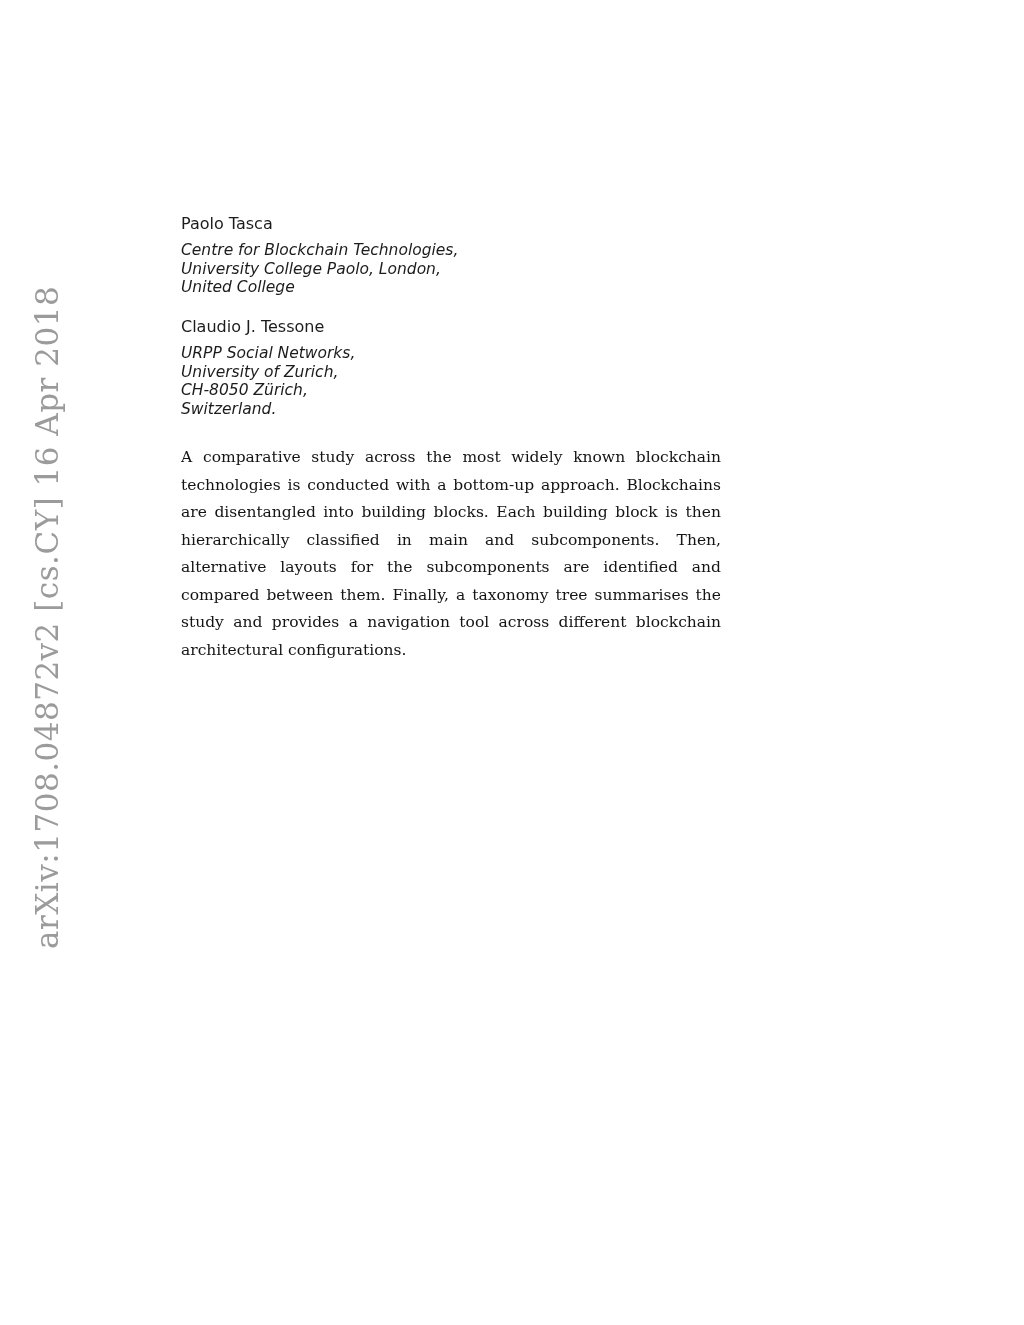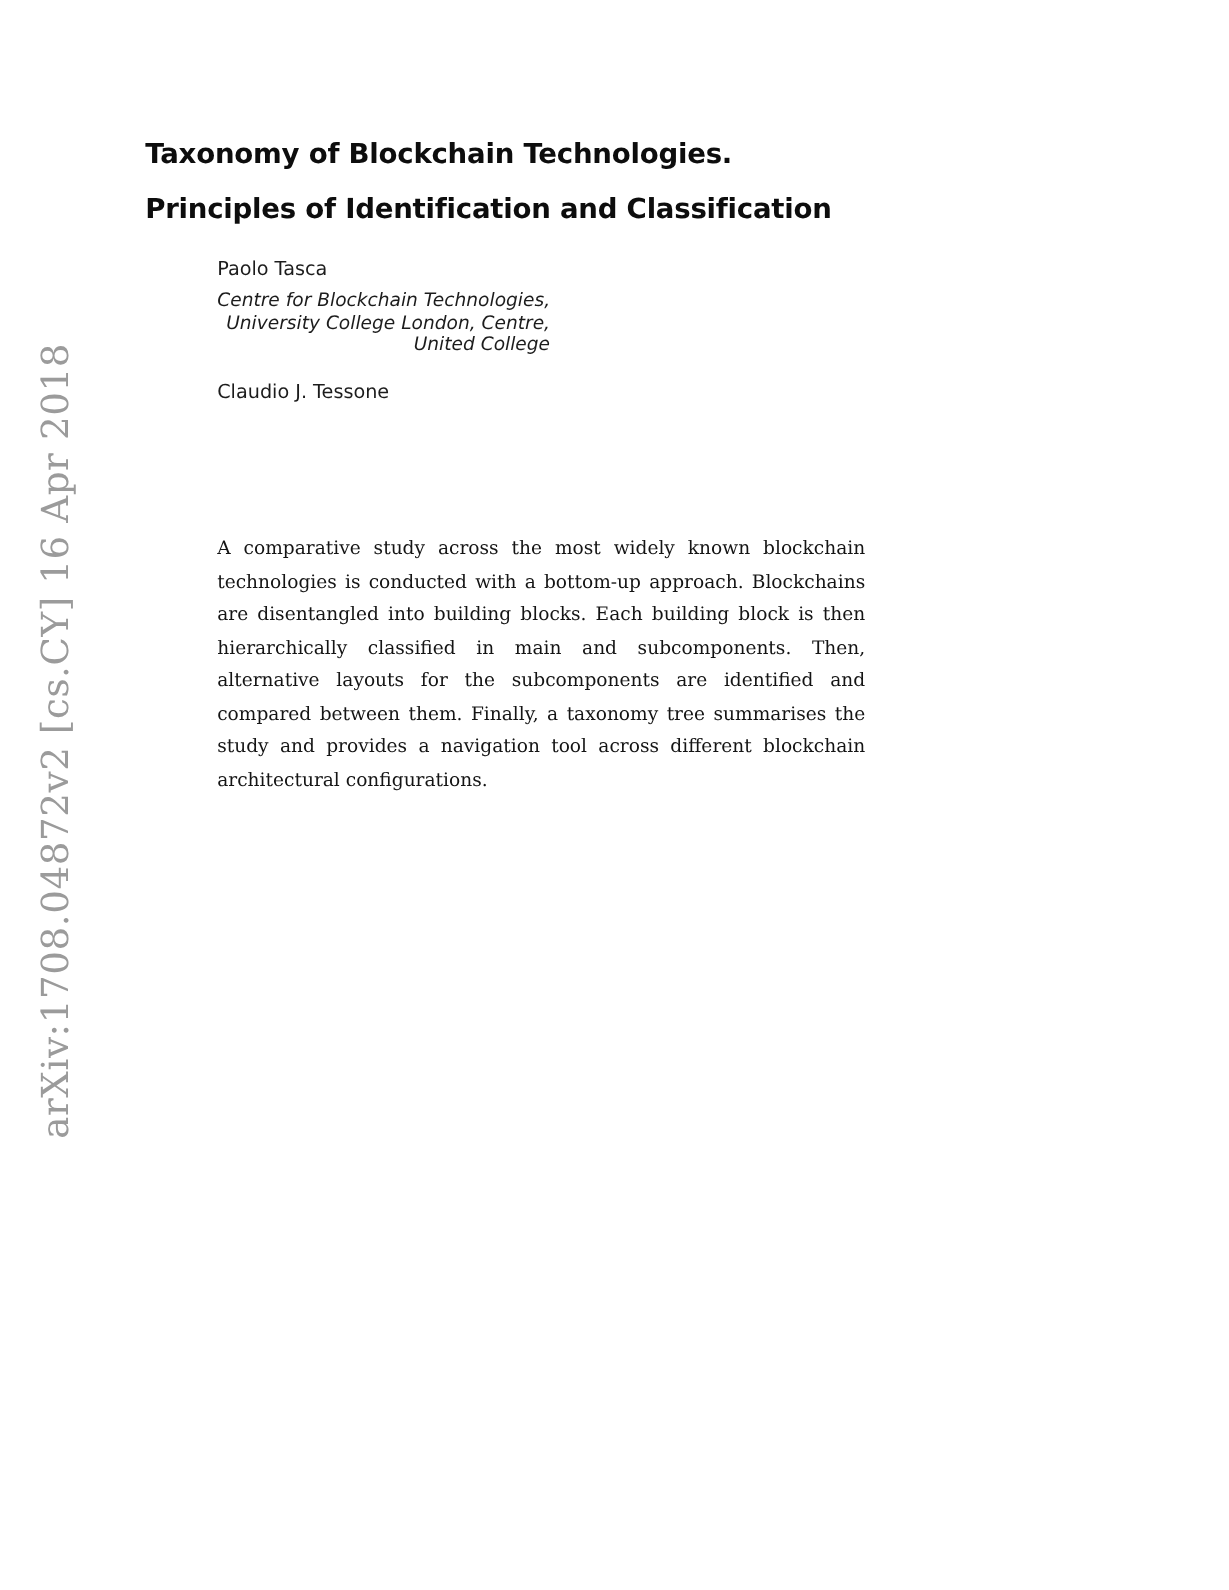--- a/index.html
+++ b/index.html
@@ -52,21 +52,21 @@
   .author-aff {
     position: absolute;
     left: 181px;
     font-family: "DejaVu Sans", "Liberation Sans", sans-serif;
     font-style: italic;
     font-size: 15.5px;
     line-height: 18.5px;
     color: #1c1c1c;
   }
   .author1-name { top: 214px; }
-  .author1-aff  { top: 241px; text-align: right; }
+  .author1-aff  { top: 241px; }
   .author2-name { top: 317px; }
   .author2-aff  { top: 344px; }
 
   .abstract {
     position: absolute;
     left: 181px;
     top: 444px;
     width: 540px;
     font-family: "DejaVu Serif", "Liberation Serif", serif;
     font-size: 15.5px;
@@ -75,31 +75,33 @@
     color: #141414;
   }
 </style>
 </head>
 <body>
 
 <div class="page">
 
   <div class="watermark">arXiv:1708.04872v2 [cs.CY] 16 Apr 2018</div>
 
-  <div class="title-block">
-    <div class="title-line">Taxonomy of Blockchain Technologies.</div>
-    <div class="title-line">Principles of Identification and Classification</div>
-  </div>
 
   <div class="author-name author1-name">Paolo Tasca</div>
 
   <div class="author-aff author1-aff">
     <div>Centre for Blockchain Technologies,</div>
-    <div>University College London, Centre,</div>
+    <div>University College Paolo, London,</div>
     <div>United College</div>
   </div>
 
   <div class="author-name author2-name">Claudio J. Tessone</div>
 
+  <div class="author-aff author2-aff">
+    <div>URPP Social Networks,</div>
+    <div>University of Zurich,</div>
+    <div>CH-8050 Zürich,</div>
+    <div>Switzerland.</div>
+  </div>
 
   <div class="abstract">A comparative study across the most widely known blockchain technologies is conducted with a bottom-up approach. Blockchains are disentangled into building blocks. Each building block is then hierarchically classified in main and subcomponents. Then, alternative layouts for the subcomponents are identified and compared between them. Finally, a taxonomy tree summarises the study and provides a navigation tool across different blockchain architectural configurations.</div>
 
 </div>
 
 </body></html>

